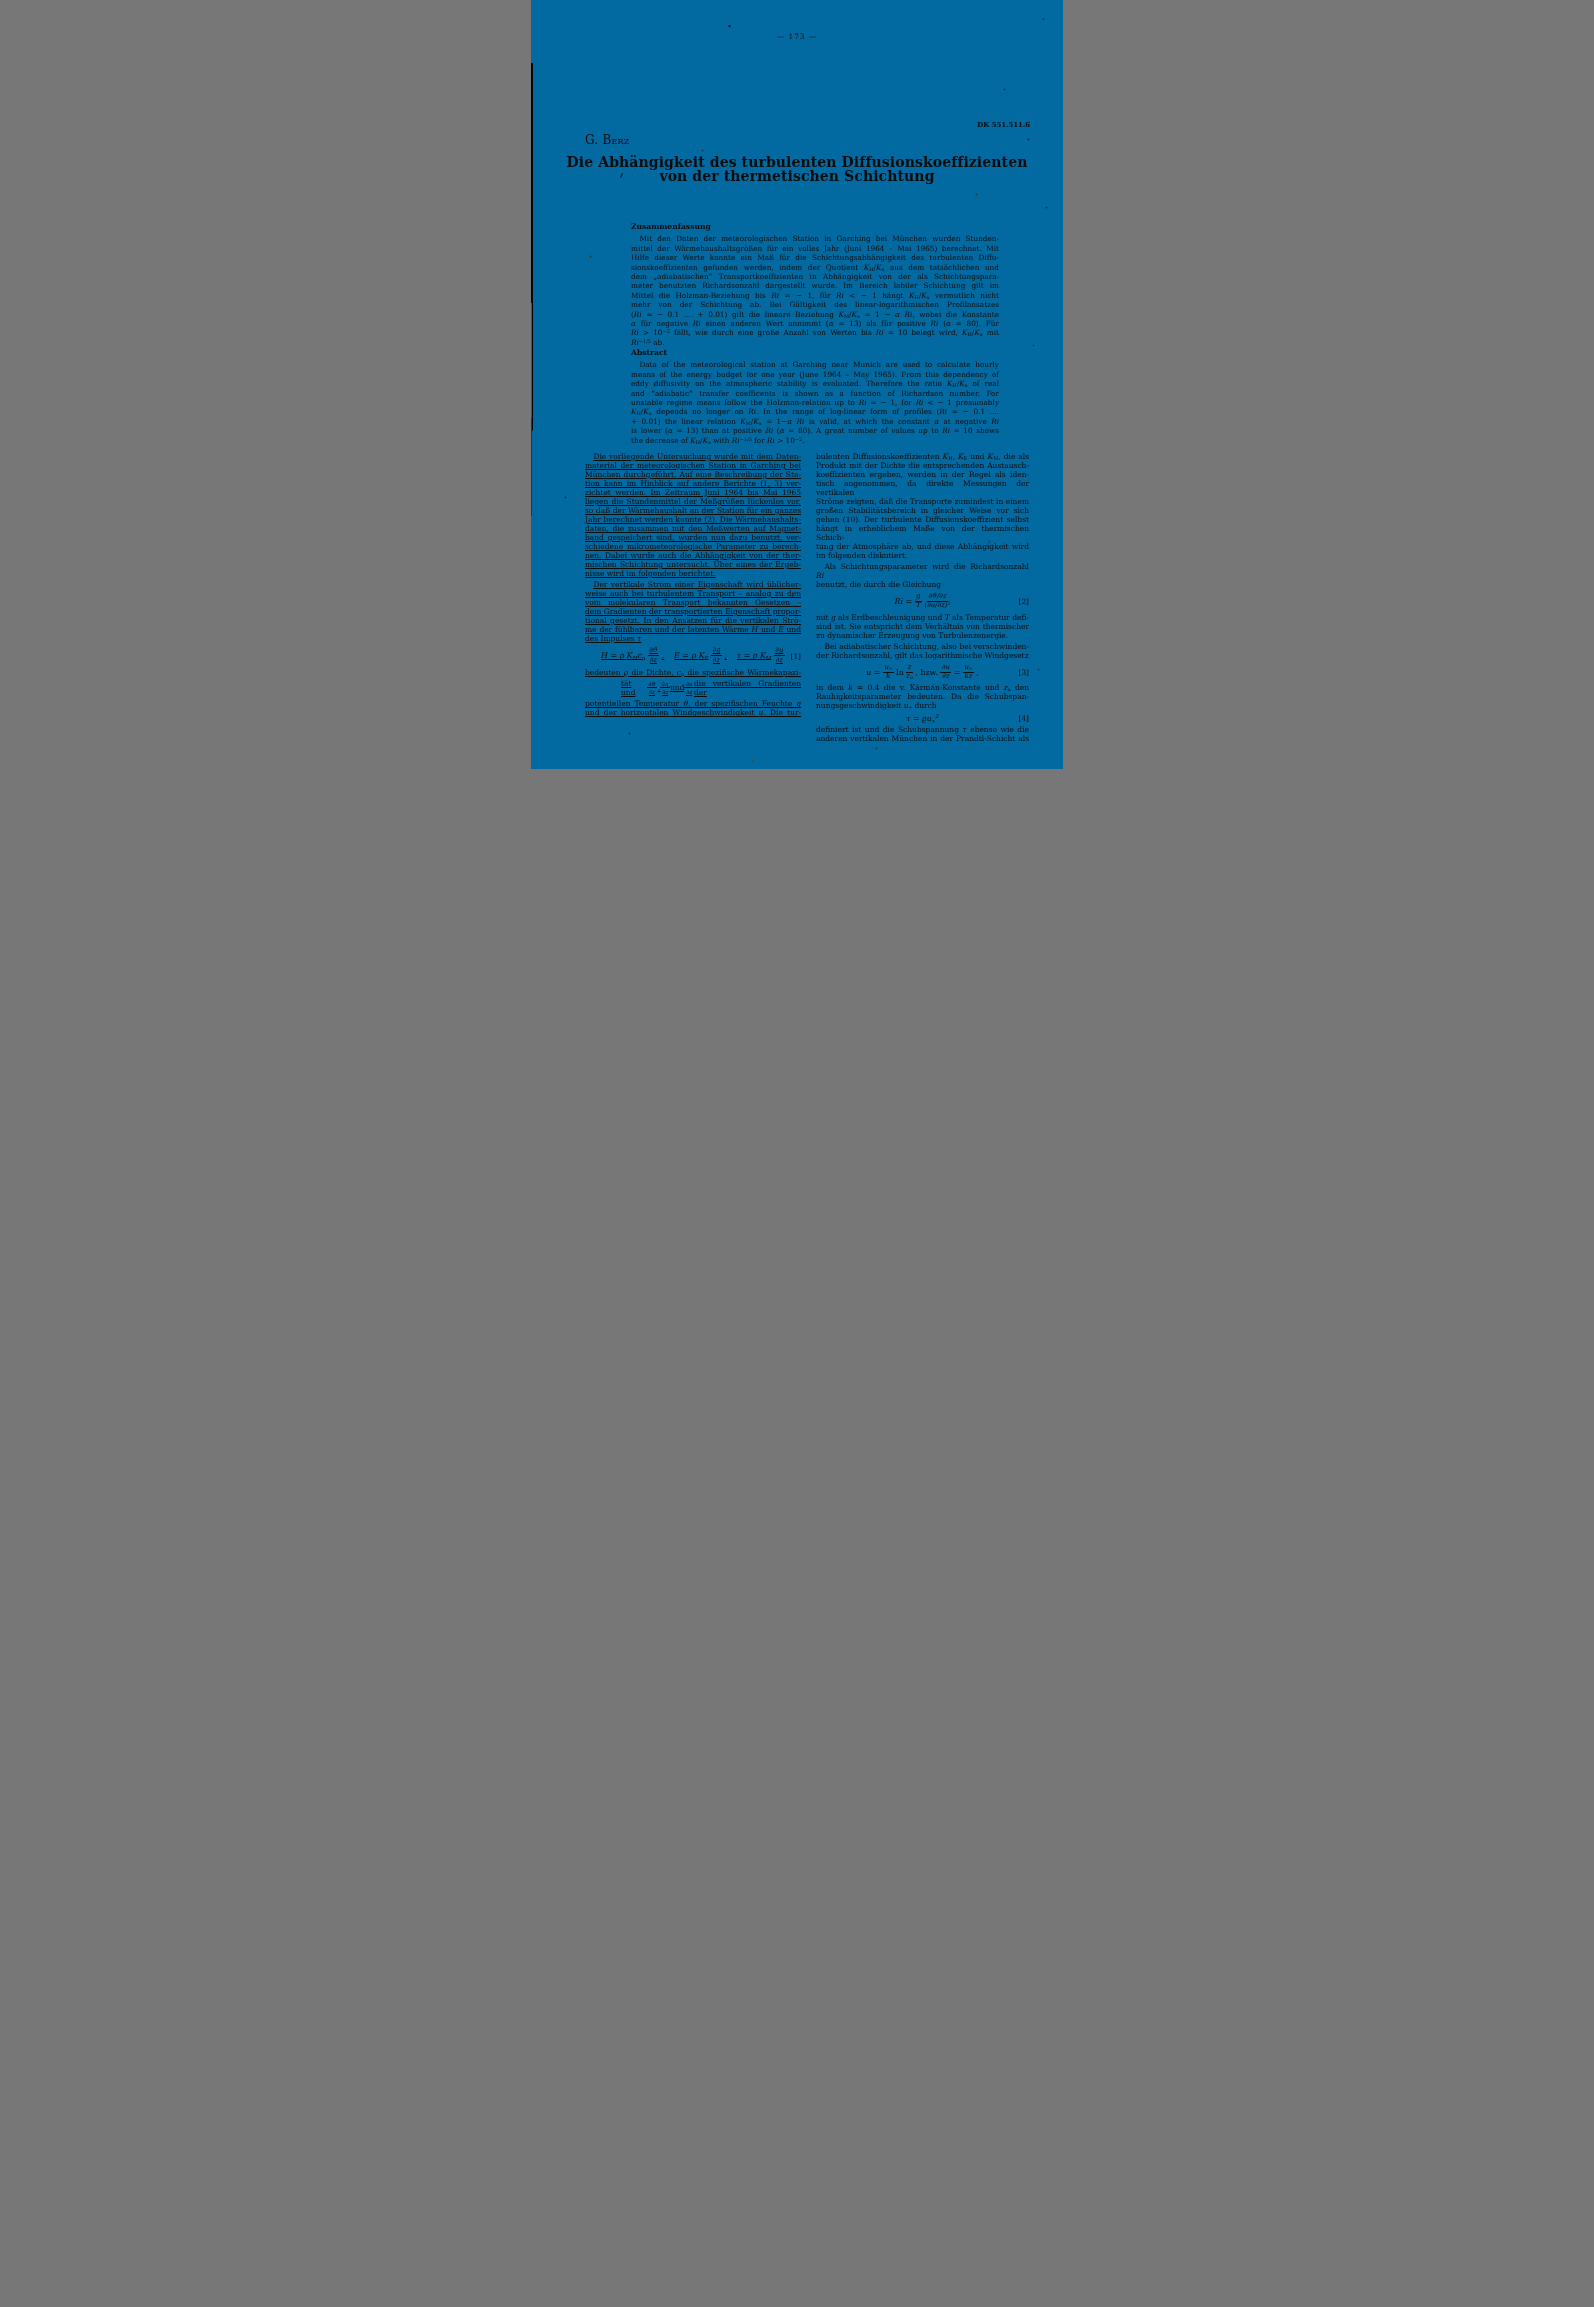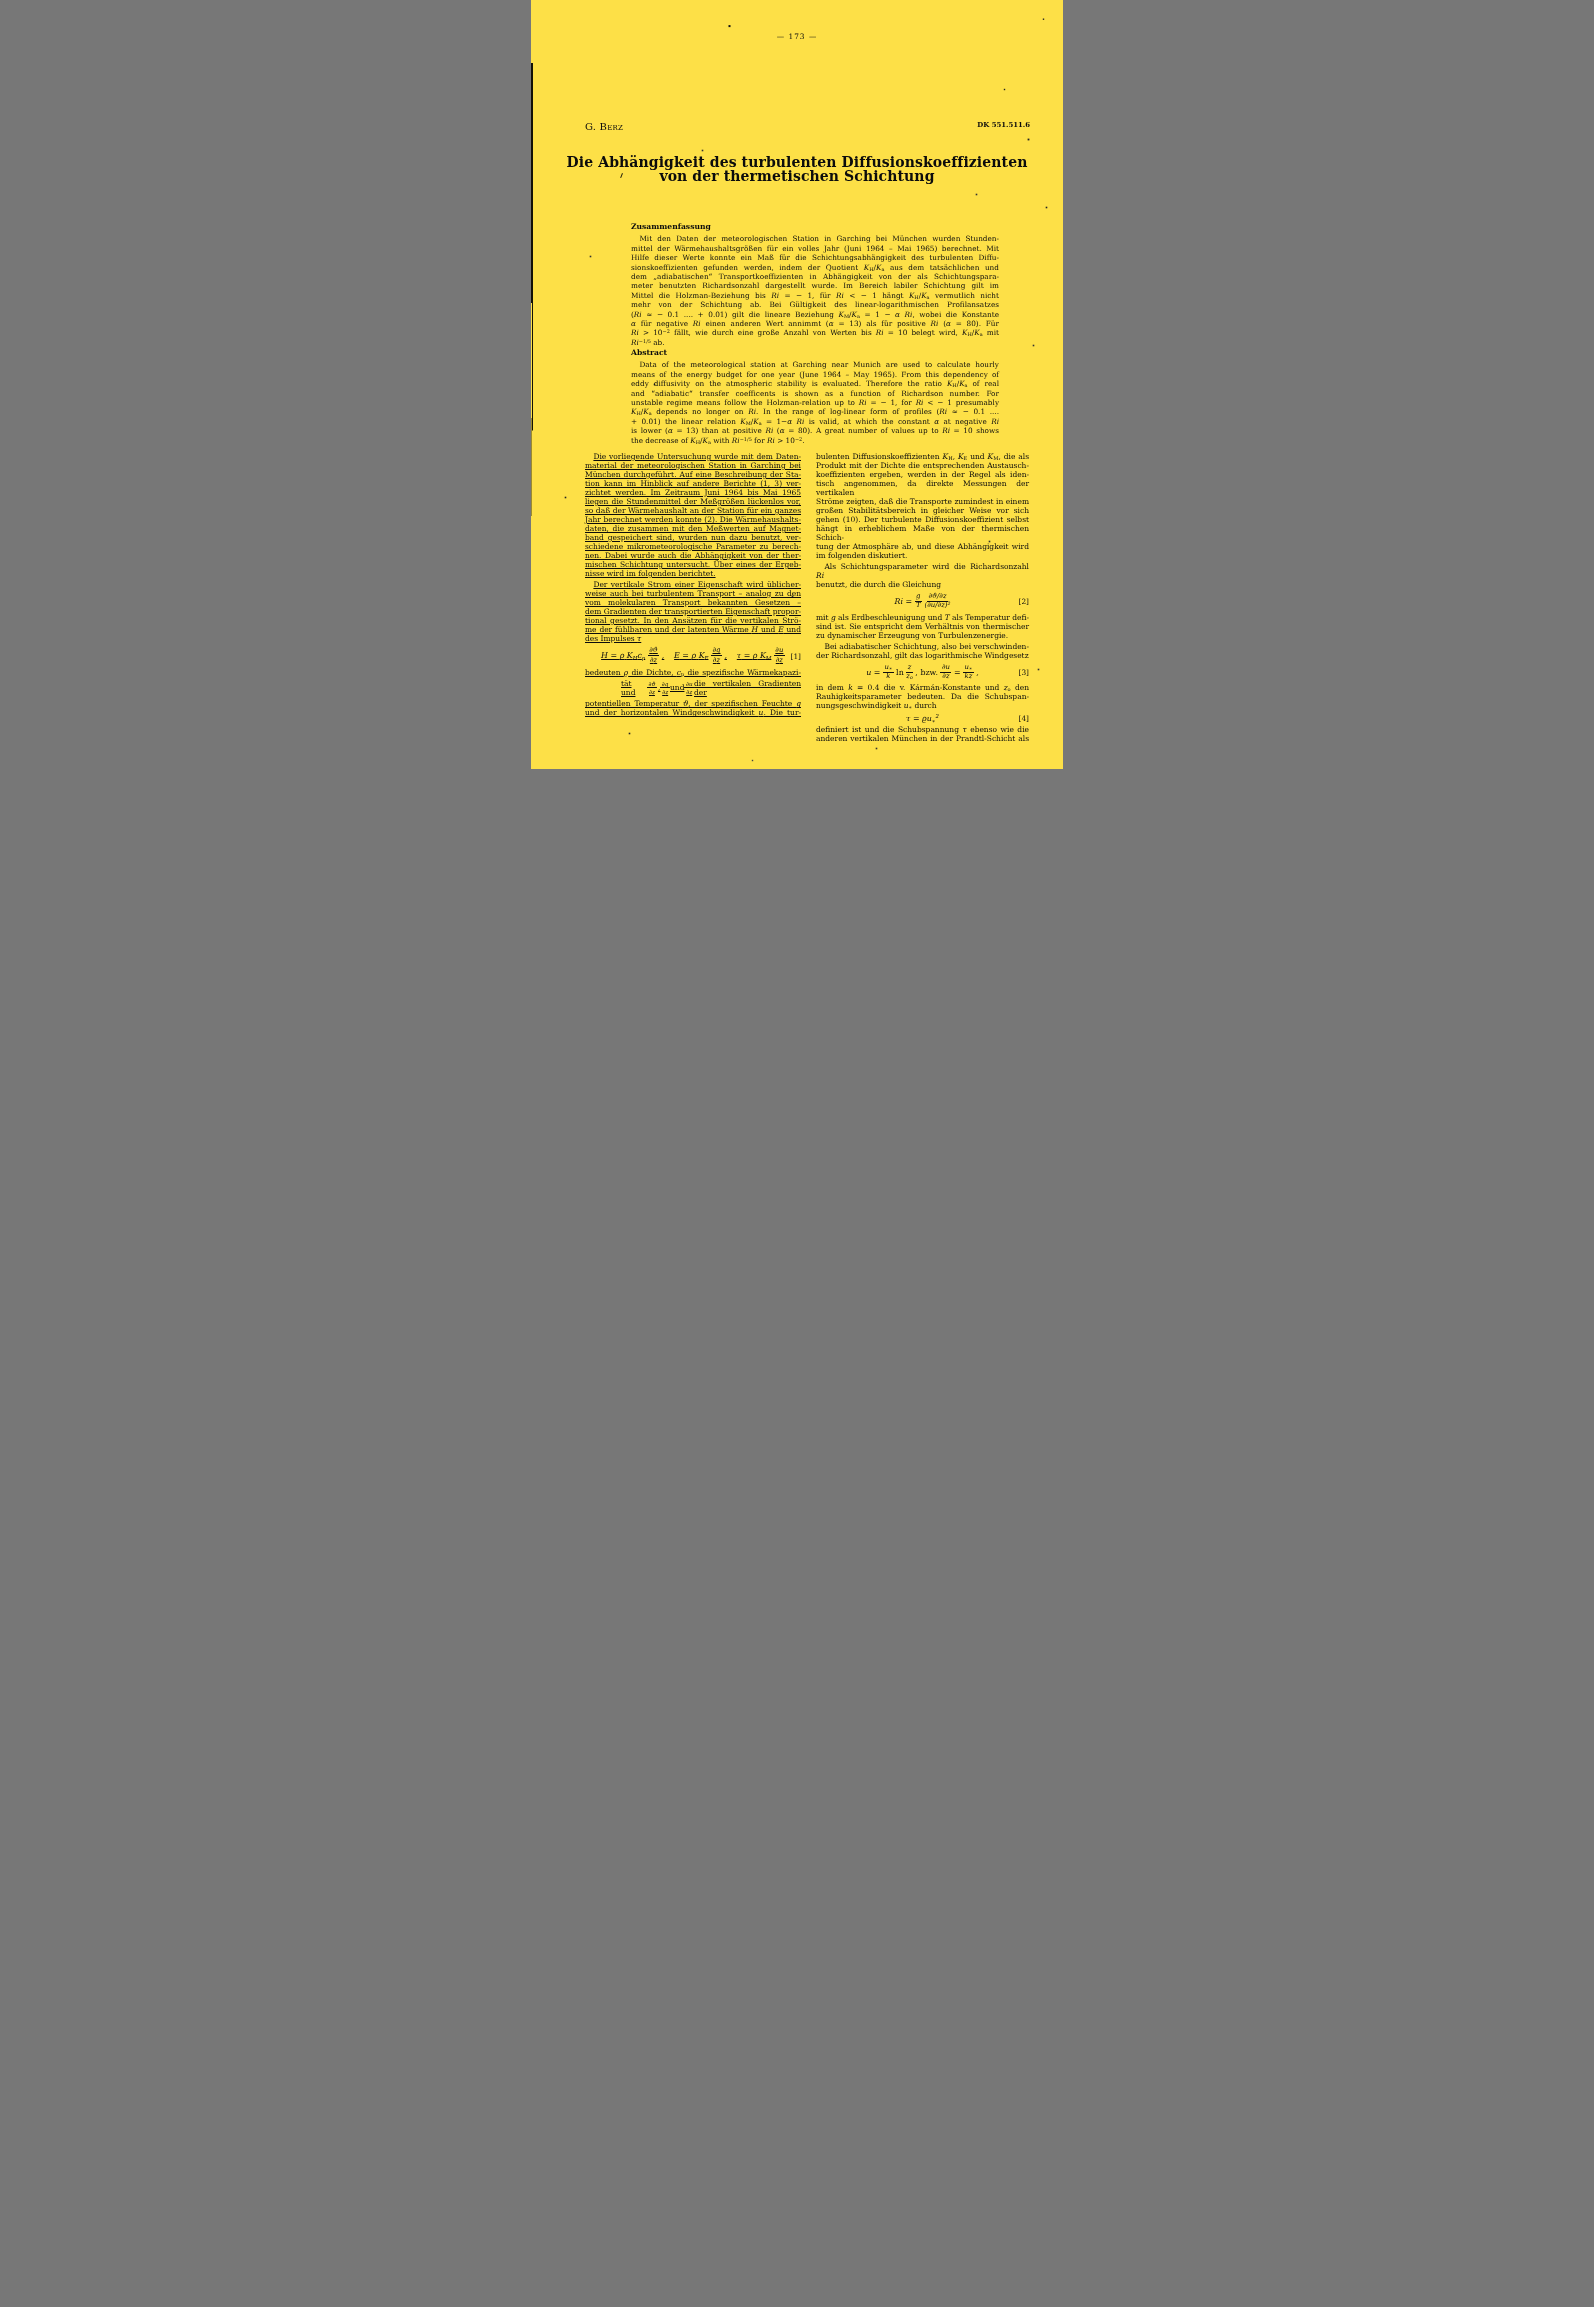--- a/index.html
+++ b/index.html
@@ -1,24 +1,24 @@
 <!DOCTYPE html>
 <html style="font-size:7.9px"><head>
 <meta charset="utf-8">
 <style>
   html,body { margin:0; padding:0; background:#777; }
   .page {
     position:relative; width:532px; height:769px; margin:0 auto;
-    background:#fde047; color:#0c0c0c; overflow:hidden;
+    background:#0369a1; color:#0c0c0c; overflow:hidden;
     font-family:"DejaVu Serif","Liberation Serif",serif;
   }
   
   .pagenum { position:absolute; top:31.5px; left:0; width:100%; text-align:center;
     font-size:7.4px; letter-spacing:1px; }
-  .byline { position:absolute; top:121px; left:54px; font-size:10px;
+  .byline { position:absolute; top:133px; left:54px; font-size:12px;
     font-variant:small-caps; letter-spacing:0.2px; }
   .dkcode { position:absolute; top:121px; right:33px; font-size:6.9px; font-weight:bold; }
   .title { position:absolute; top:155px; left:0; width:100%; text-align:center;
     font-size:14px; font-weight:bold; line-height:14.3px; letter-spacing:0.1px; }
   
   .absblock { position:absolute; left:100px; width:368px; }
   .absblock .hd { font-weight:bold; font-size:7.6px; margin-bottom:3.4px; }
   #zus { top:222px; }
   #abs { top:348px; }
   .absblock .tl { font-size:7.3px; line-height:9.4px; }

